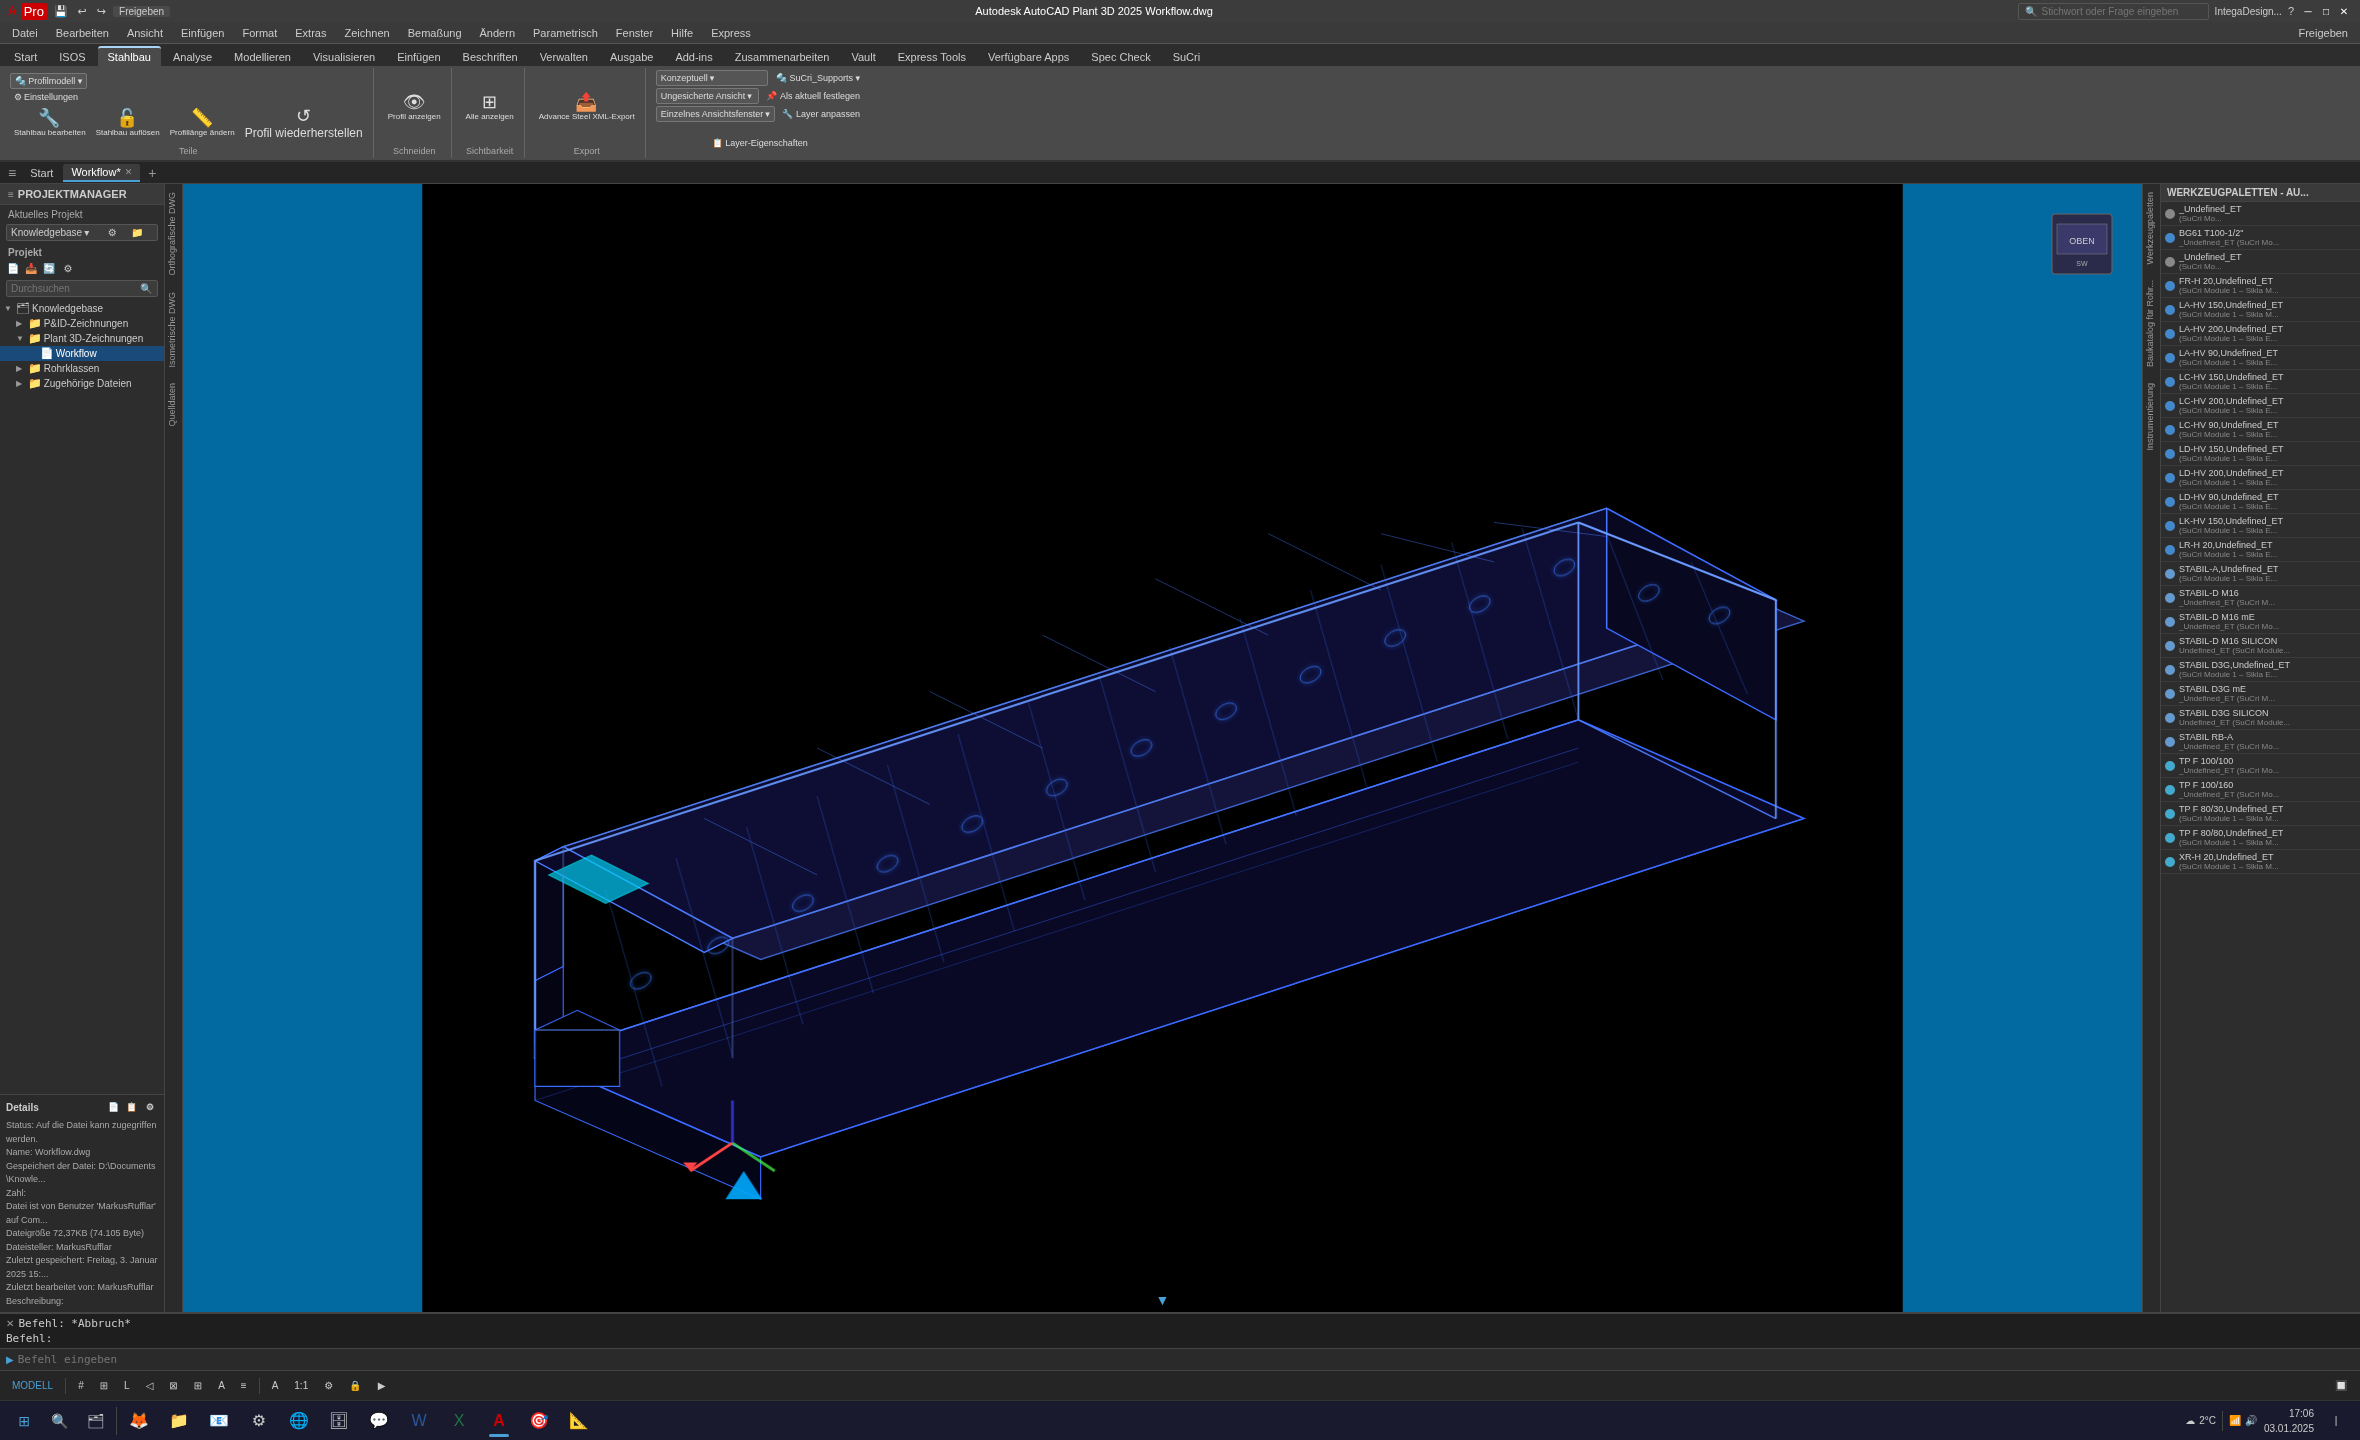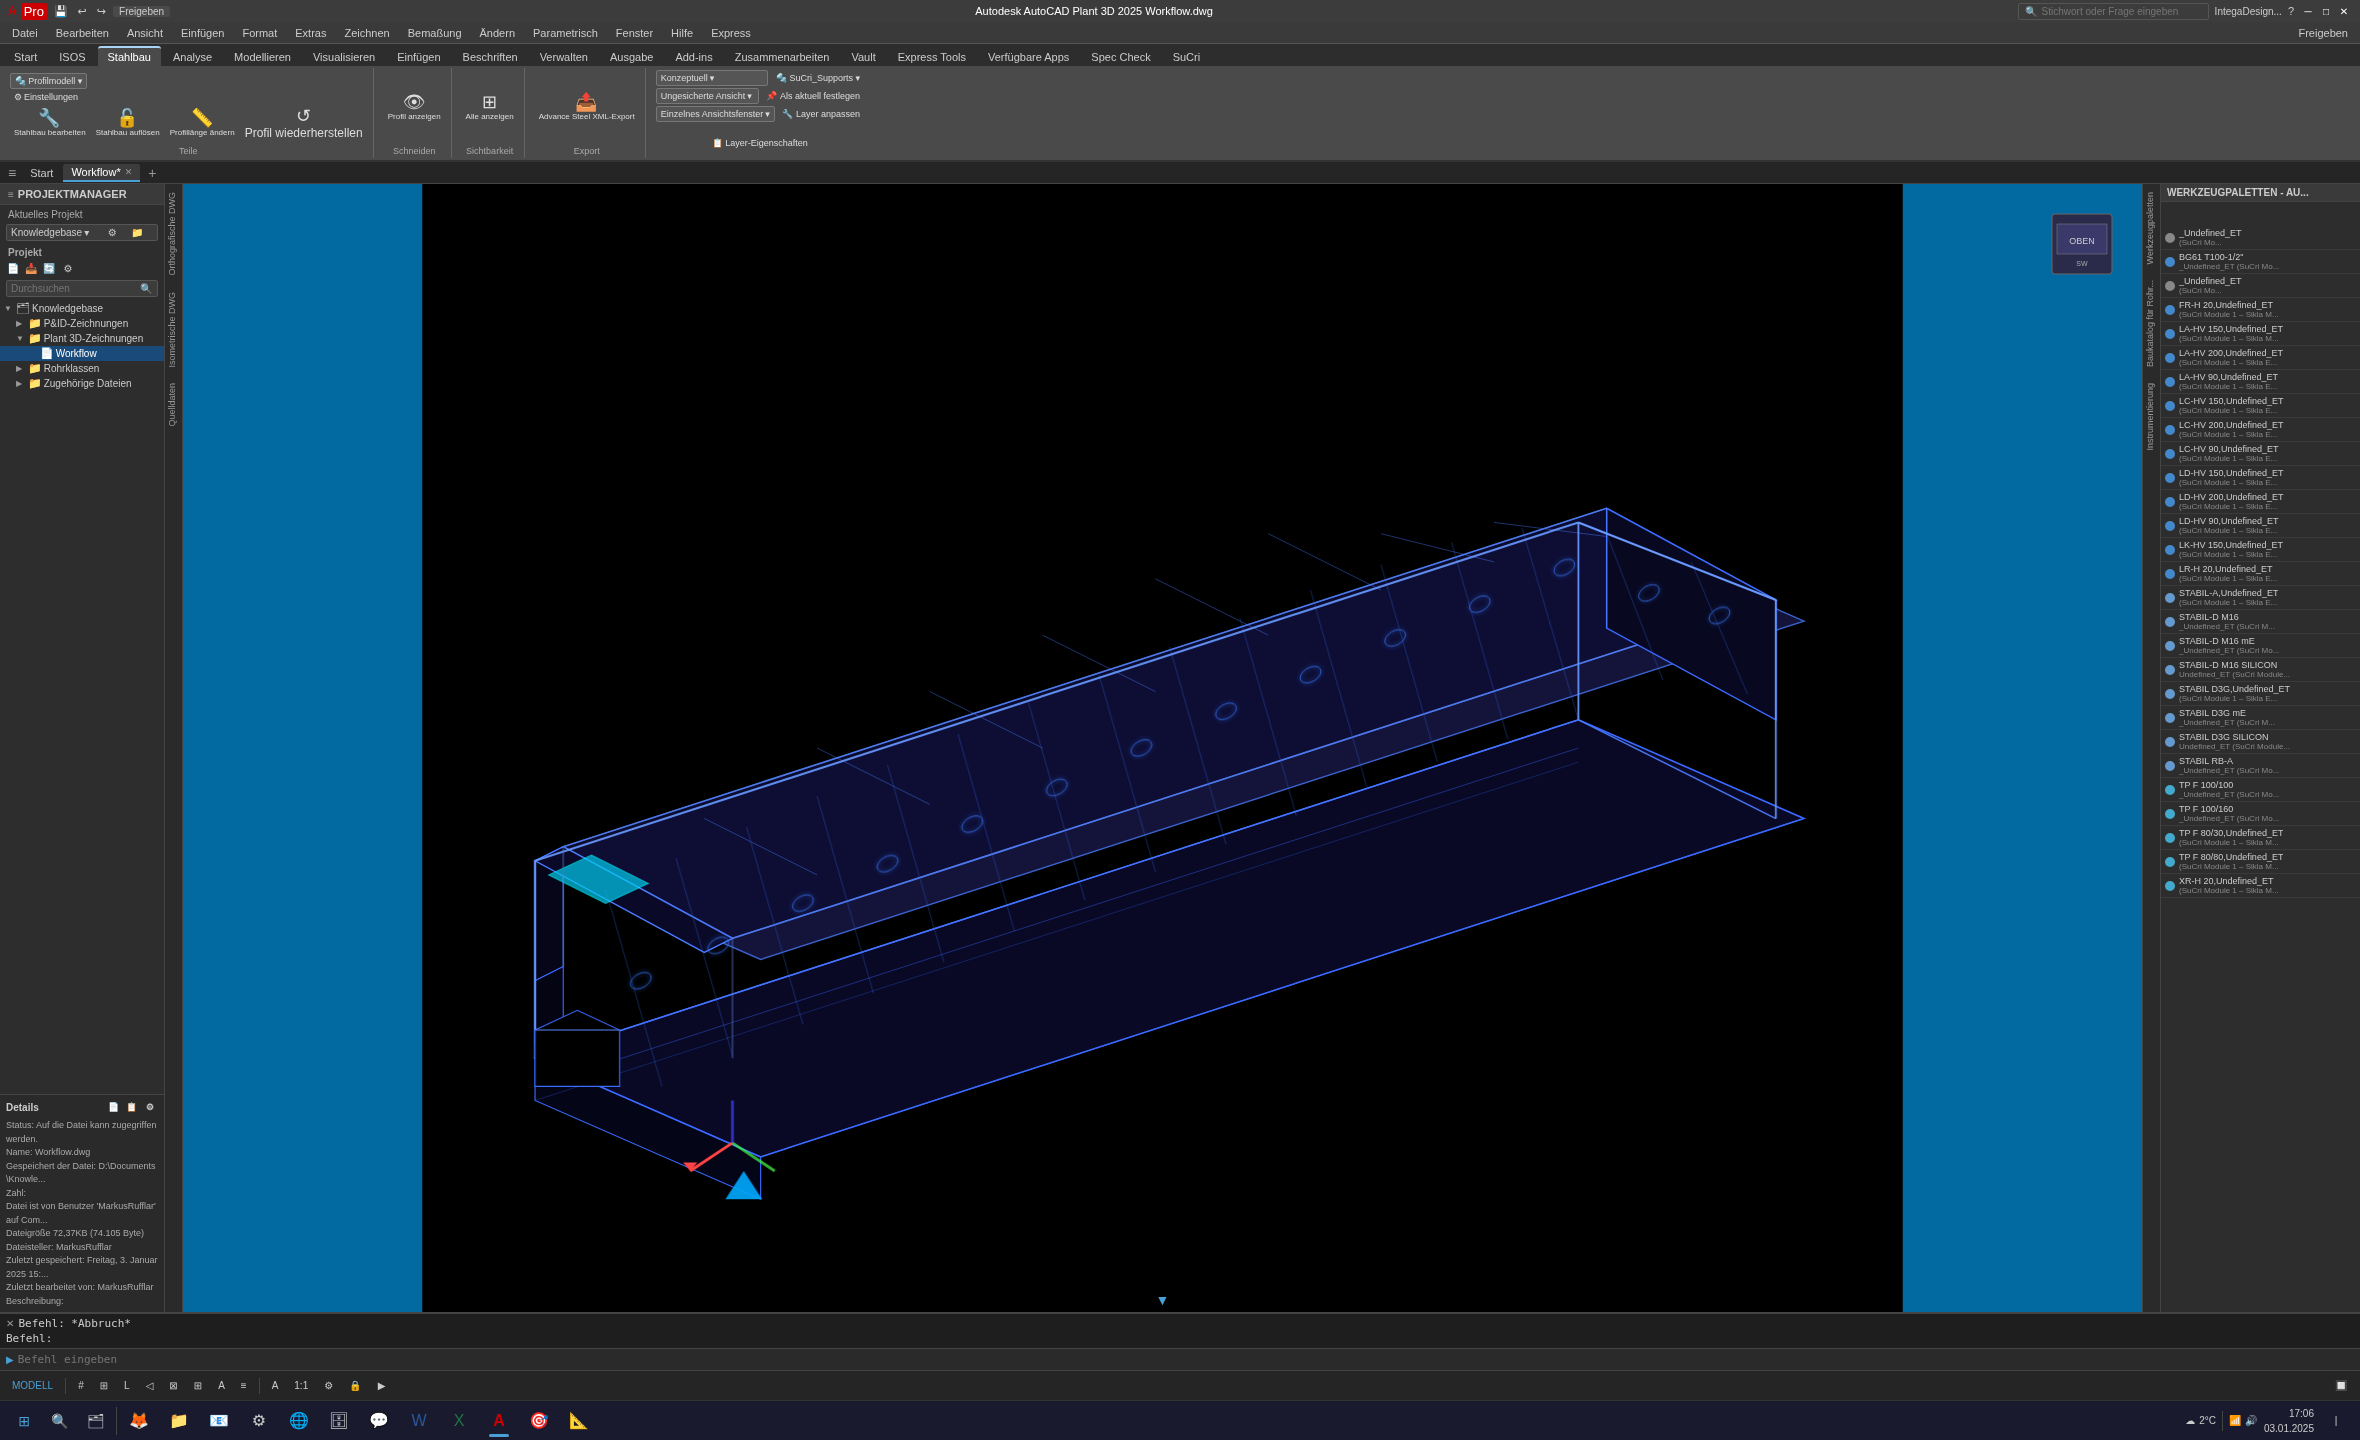--- a/index.html
+++ b/index.html
@@ -306,21 +306,20 @@
       color: #ccc;
       border-bottom: 1px solid #444;
       white-space: nowrap;
       overflow: hidden;
       text-overflow: ellipsis;
     }
     #tool-list {
       flex: 1;
       overflow-y: auto;
       overflow-x: hidden;
-      margin-top: 24px;
     }
     .tool-item {
       display: flex;
       align-items: center;
       gap: 4px;
       padding: 2px 4px;
       font-size: 9px;
       color: #ccc;
       cursor: pointer;
       border-bottom: 1px solid #3a3a3a;

